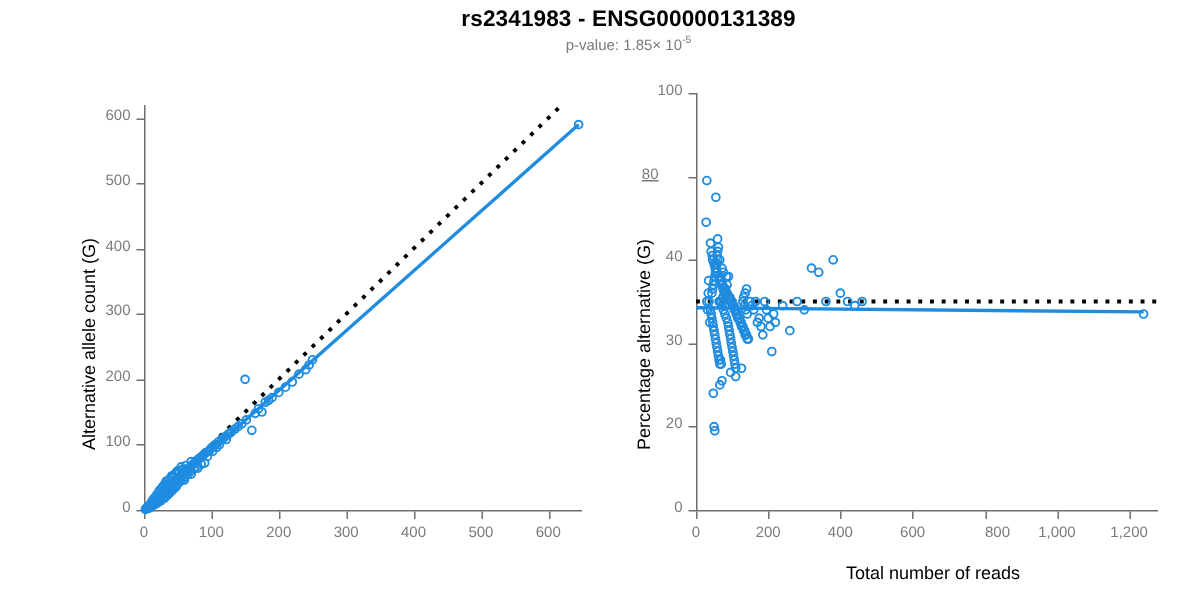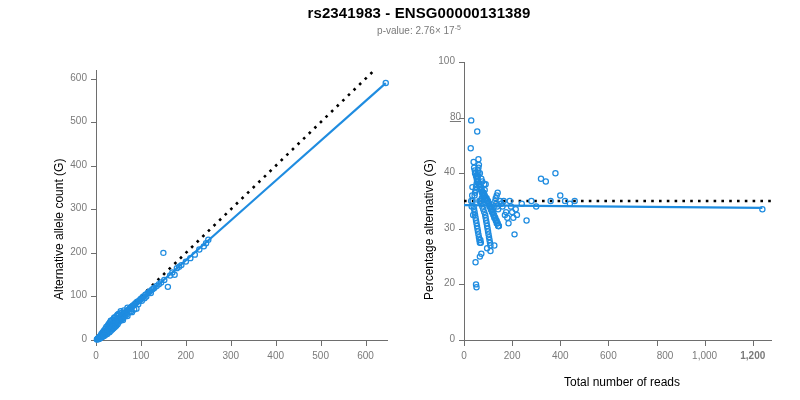--- a/index.html
+++ b/index.html
@@ -96,21 +96,21 @@
     overflow: visible;
   }
 </style>
 </head>
 <body>
 
 <div id="page">
 
   <div id="title-block">
     <div id="plot-title">rs2341983 - ENSG00000131389</div>
-    <div id="plot-subtitle"><span>p-value: 2.76× 17</span><sup>-5</sup></div>
+    <div id="plot-subtitle"><span>p-value: 1.85× 10</span><sup>-5</sup></div>
   </div>
 
   <div class="panel" id="panel-left">
     <div class="axis-title axis-title-y" id="ytitle-left" style="left: 52px; top: 300px;">Alternative allele count (G)</div>
     <div class="plot-area" id="area-left" style="left: 96px; top: 70px; width: 292px; height: 270px;">
         <div class="spine-y" style="left: 0px; top: 0px; height: 270px; background: rgb(110, 110, 110);"></div>
         <div class="spine-x" style="left: 0px; top: 270px; width: 292px; background: rgb(110, 110, 110);"></div>
         <div class="tick-y" style="left: -5px; top: 270px; background: rgb(110, 110, 110);"></div>
         <div class="ticklabel ticklabel-y" style="right: 301px; top: 263px; color: rgb(122, 122, 122);">0</div>
         <div class="tick-y" style="left: -5px; top: 226px; background: rgb(110, 110, 110);"></div>
@@ -327,37 +327,37 @@
         <div class="spine-x" style="left: 0px; top: 278px; width: 308px; background: rgb(110, 110, 110);"></div>
         <div class="tick-y" style="left: -5px; top: 278px; background: rgb(110, 110, 110);"></div>
         <div class="ticklabel ticklabel-y" style="right: 317px; top: 271px; color: rgb(122, 122, 122);">0</div>
         <div class="tick-y" style="left: -5px; top: 222px; background: rgb(110, 110, 110);"></div>
         <div class="ticklabel ticklabel-y" style="right: 317px; top: 215.4px; color: rgb(122, 122, 122);">20</div>
         <div class="tick-y" style="left: -5px; top: 167px; background: rgb(110, 110, 110);"></div>
         <div class="ticklabel ticklabel-y" style="right: 317px; top: 159.8px; color: rgb(122, 122, 122);">30</div>
         <div class="tick-y" style="left: -5px; top: 111px; background: rgb(110, 110, 110);"></div>
         <div class="ticklabel ticklabel-y" style="right: 317px; top: 104.2px; color: rgb(122, 122, 122);">40</div>
         <div class="tick-y" style="left: -5px; top: 56px; background: rgb(110, 110, 110);"></div>
-        <div class="ticklabel ticklabel-y" style="right: 311px; top: 48.6px; color: rgb(122, 122, 122); text-decoration: underline;">80</div>
+        <div class="ticklabel ticklabel-y" style="right: 333px; top: 48.6px; color: rgb(122, 122, 122); text-decoration: underline;">80</div>
         <div class="tick-y" style="left: -5px; top: 0px; background: rgb(110, 110, 110);"></div>
         <div class="ticklabel ticklabel-y" style="right: 317px; top: -7px; color: rgb(122, 122, 122);">100</div>
         <div class="tick-x" style="left: 0px; top: 279px; background: rgb(110, 110, 110);"></div>
         <div class="ticklabel ticklabel-x" style="left: -30px; top: 288px; width: 60px; color: rgb(122, 122, 122);">0</div>
         <div class="tick-x" style="left: 48px; top: 279px; background: rgb(110, 110, 110);"></div>
         <div class="ticklabel ticklabel-x" style="left: 18.125px; top: 288px; width: 60px; color: rgb(122, 122, 122);">200</div>
         <div class="tick-x" style="left: 96px; top: 279px; background: rgb(110, 110, 110);"></div>
         <div class="ticklabel ticklabel-x" style="left: 66.25px; top: 288px; width: 60px; color: rgb(122, 122, 122);">400</div>
         <div class="tick-x" style="left: 144px; top: 279px; background: rgb(110, 110, 110);"></div>
         <div class="ticklabel ticklabel-x" style="left: 114.375px; top: 288px; width: 60px; color: rgb(122, 122, 122);">600</div>
         <div class="tick-x" style="left: 193px; top: 279px; background: rgb(110, 110, 110);"></div>
         <div class="ticklabel ticklabel-x" style="left: 171px; top: 288px; width: 60px; color: rgb(122, 122, 122);">800</div>
         <div class="tick-x" style="left: 241px; top: 279px; background: rgb(110, 110, 110);"></div>
         <div class="ticklabel ticklabel-x" style="left: 210.625px; top: 288px; width: 60px; color: rgb(122, 122, 122);">1,000</div>
         <div class="tick-x" style="left: 289px; top: 279px; background: rgb(110, 110, 110);"></div>
-        <div class="ticklabel ticklabel-x" style="left: 258.75px; top: 288px; width: 60px; color: rgb(122, 122, 122); font-weight: bold;">1,200</div>
+        <div class="ticklabel ticklabel-x" style="left: 258.75px; top: 288px; width: 60px; color: rgb(122, 122, 122);">1,200</div>
         <svg class="data-layer" width="308" height="278">
           <line x1="0" y1="139" x2="308" y2="139" stroke="#000000" stroke-width="2.6" stroke-dasharray="2.6 5.2" stroke-linecap="butt"></line>
           <line x1="0" y1="143.17000000000002" x2="298.375" y2="145.95000000000002" stroke="#1f8ce0" stroke-width="2.2"></line>
           <g>
             <circle cx="7.22" cy="58.38" r="2.6" fill="none" stroke="#1f8ce0" stroke-width="1.25"></circle>
             <circle cx="13.23" cy="69.50" r="2.6" fill="none" stroke="#1f8ce0" stroke-width="1.25"></circle>
             <circle cx="6.74" cy="86.18" r="2.6" fill="none" stroke="#1f8ce0" stroke-width="1.25"></circle>
             <circle cx="9.63" cy="100.08" r="2.6" fill="none" stroke="#1f8ce0" stroke-width="1.25"></circle>
             <circle cx="10.11" cy="105.64" r="2.6" fill="none" stroke="#1f8ce0" stroke-width="1.25"></circle>
             <circle cx="10.83" cy="108.42" r="2.6" fill="none" stroke="#1f8ce0" stroke-width="1.25"></circle>

